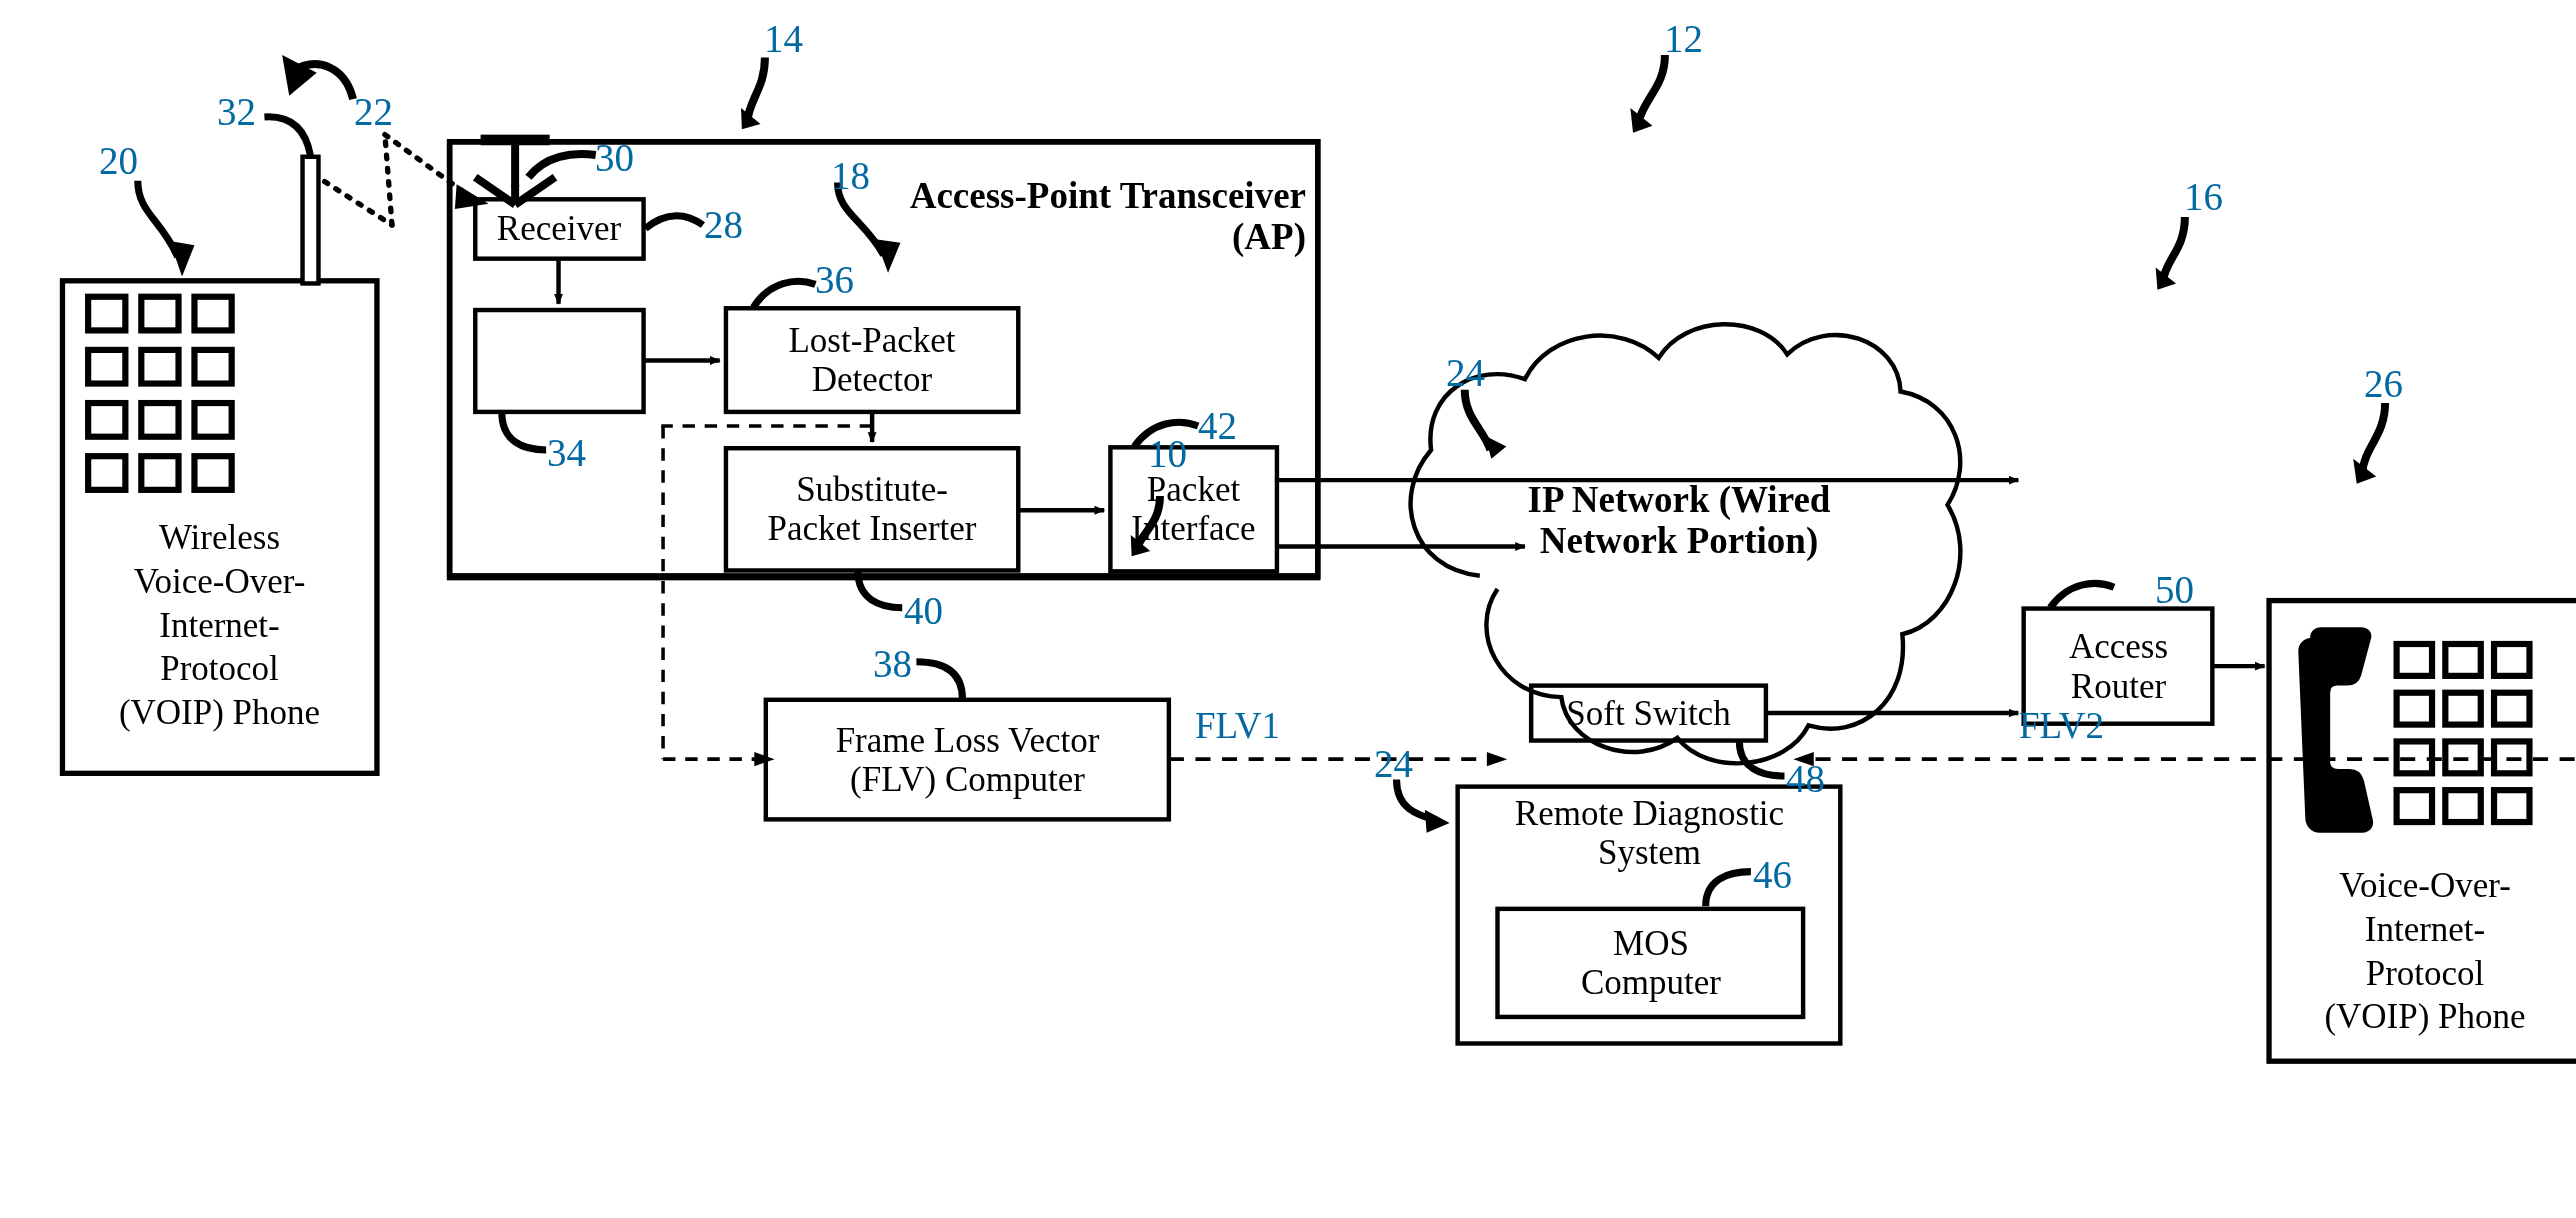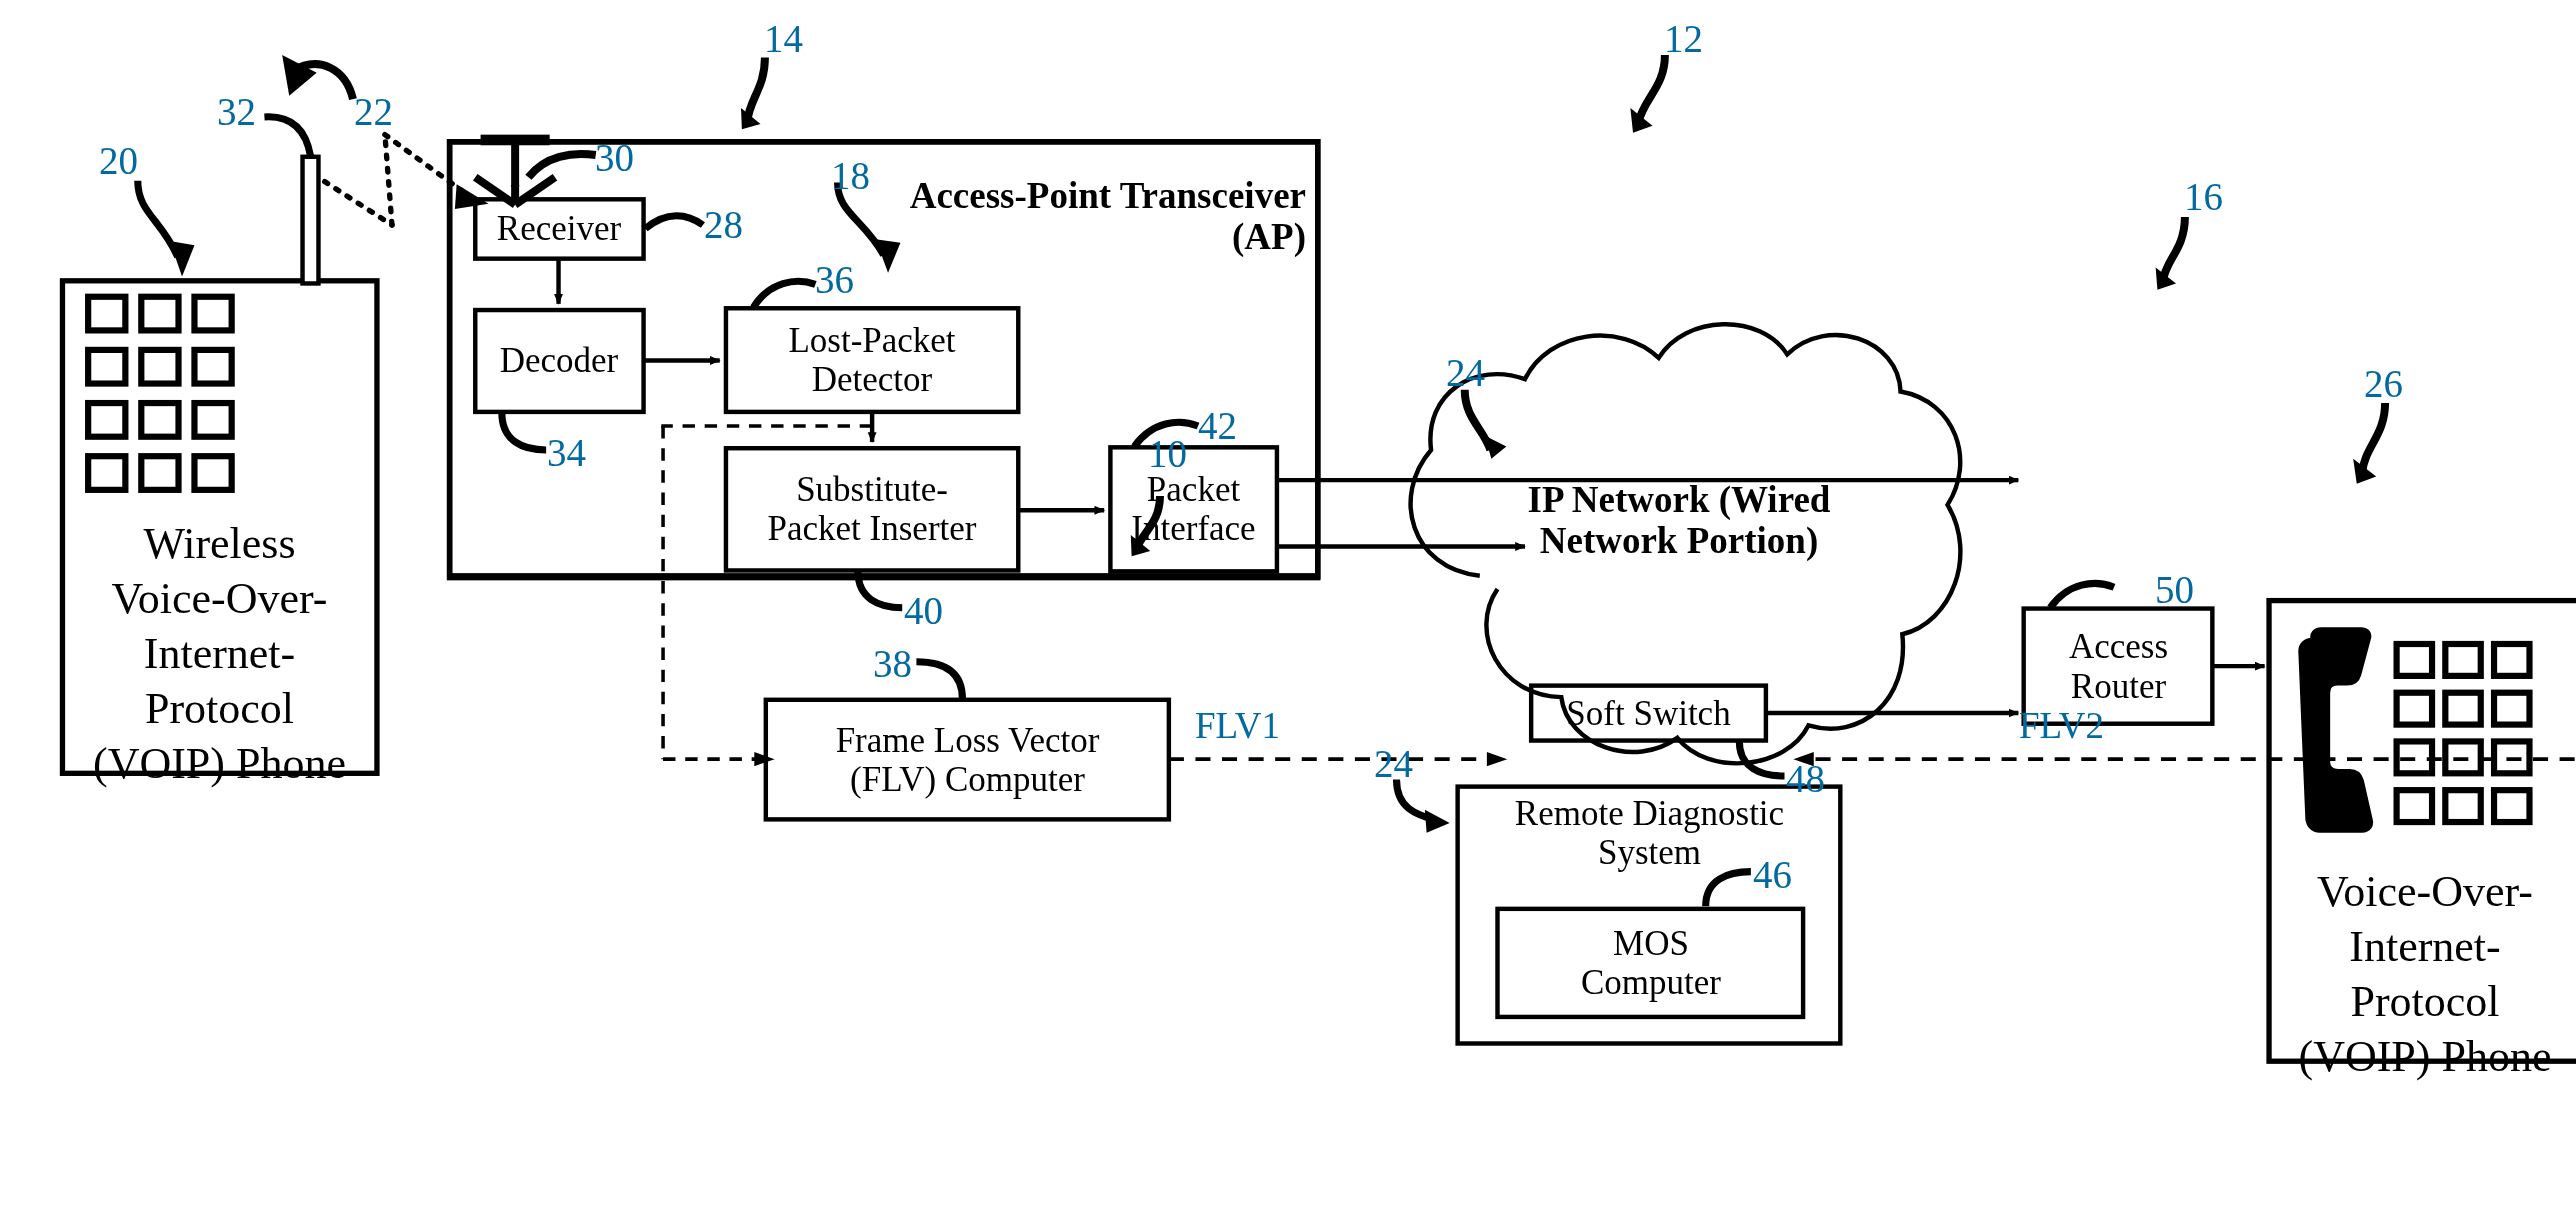--- a/index.html
+++ b/index.html
@@ -51,21 +51,21 @@
     align-items: center;
     justify-content: center;
     white-space: pre-line;
     user-select: none;
   }
   .bold {
     font-weight: bold;
   }
   .cap {
     position: absolute;
-    font-size: 44px;
+    font-size: 35px;
     text-align: center;
     line-height: 1.25;
     white-space: pre-line;
   }
 </style>
 </head>
 <body>
 
 <div id="stage">
 
@@ -280,21 +280,20 @@
   <div class="lbl cap" style="left:62px;top:516px;width:315px;">Wireless
 Voice-Over-
 Internet-
 Protocol
 (VOIP) Phone</div>
 
   <div class="lbl bold" style="left:780px;top:175px;width:526px;font-size:37px;text-align:right;">Access-Point Transceiver
 (AP)</div>
 
   <div class="boxlabel" style="left:475px;top:199px;width:168px;height:59px;">Receiver</div>
-  <div class="boxlabel" style="left:475px;top:310px;width:168px;height:102px;">Decoder</div>
   <div class="boxlabel" style="left:726px;top:308px;width:292px;height:104px;">Lost-Packet
 Detector</div>
   <div class="boxlabel" style="left:726px;top:448px;width:292px;height:122px;">Substitute-
 Packet Inserter</div>
   <div class="boxlabel" style="left:1110px;top:447px;width:167px;height:124px;">Packet
 Interface</div>
   <div class="boxlabel" style="left:766px;top:700px;width:403px;height:120px;">Frame Loss Vector
 (FLV) Computer</div>
 
   <div class="ref" style="left:1195px;top:704px;font-size:37px;">FLV1</div>

